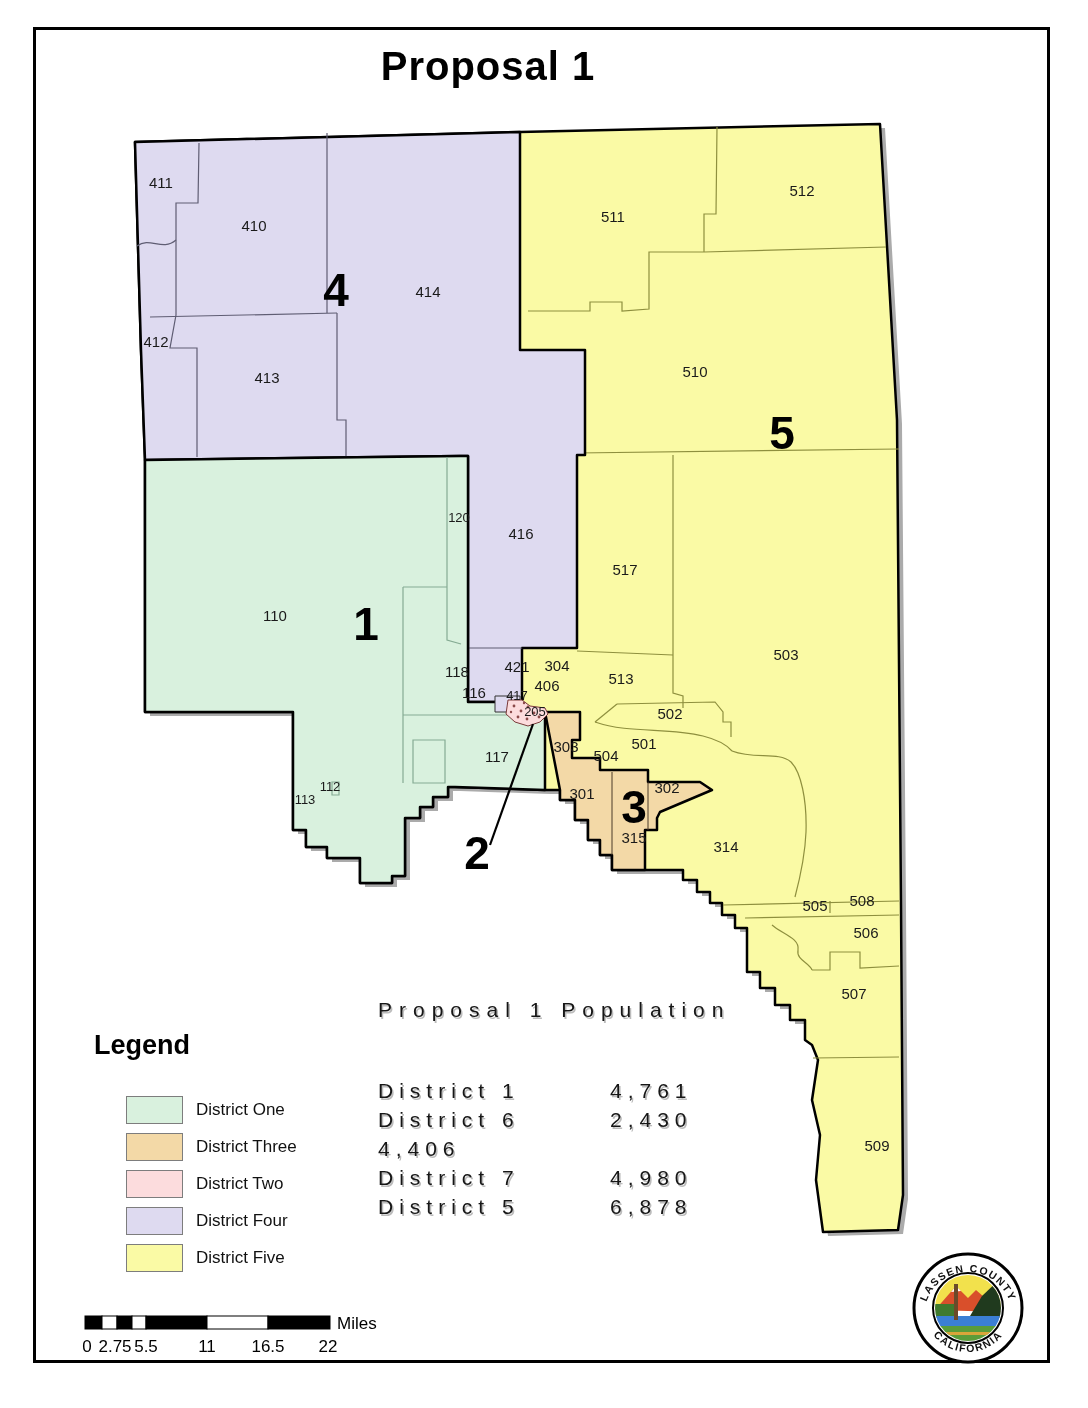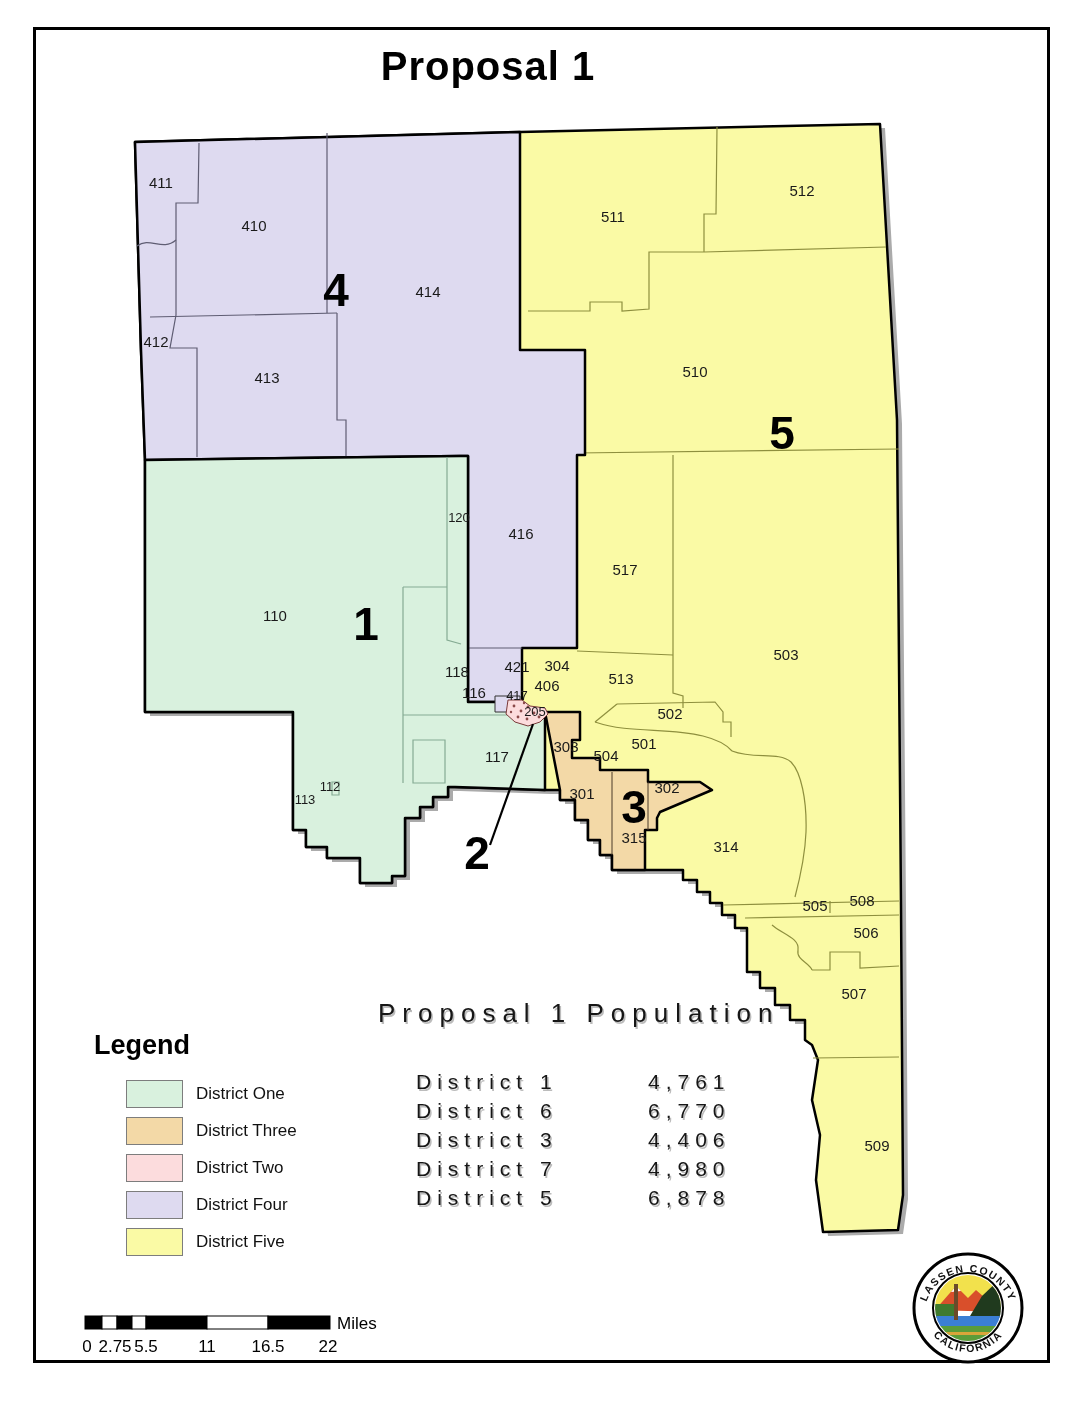--- a/index.html
+++ b/index.html
@@ -4,28 +4,28 @@
 <style>
   html,body{margin:0;padding:0;background:#fff;}
   body{width:1088px;height:1408px;position:relative;font-family:"Liberation Sans",sans-serif;overflow:hidden;}
   .frame{position:absolute;left:33px;top:27px;width:1017px;height:1336px;border:3px solid #000;box-sizing:border-box;background:#fff;}
   .title{position:absolute;left:0;top:44px;width:976px;text-align:center;font-size:40px;font-weight:bold;color:#000;letter-spacing:1px;}
   svg.map{position:absolute;left:0;top:0;}
   .precinct-lbl{font-family:"Liberation Sans",sans-serif;font-size:15px;fill:#1a1a1a;}
   .precinct-sm{font-size:13px;}
   .dist-num{font-family:"Liberation Sans",sans-serif;font-size:46px;font-weight:bold;fill:#000;}
   .legend{position:absolute;left:94px;top:1030px;}
-  .legend-heading{font-size:27px;font-weight:bold;color:#000;margin-bottom:14px;}
+  .legend-heading{font-size:27px;font-weight:bold;color:#000;margin-bottom:30px;}
   .legend-row{display:flex;align-items:center;height:37px;padding-left:32px;}
   .legend-swatch{width:57px;height:28px;border:1px solid #7d7d7d;box-sizing:border-box;}
   .legend-label{margin-left:13px;font-size:17px;color:#111;}
   .population{position:absolute;left:378px;top:998px;color:#161616;text-shadow:1.5px 1.5px 0 #bcbcbc;}
-  .pop-title{font-size:26px;letter-spacing:7px;margin-bottom:38px;}
+  .pop-title{font-size:21px;letter-spacing:7px;margin-bottom:54px;}
   .pop-row{display:flex;font-size:21px;letter-spacing:6px;line-height:29px;}
-  .pop-label{width:232px;margin-left:38px;}
+  .pop-label{width:232px;}
   .scalebar-labels{font-family:"Liberation Sans",sans-serif;font-size:17px;fill:#000;}
   .seal-text{font-family:"Liberation Sans",sans-serif;font-size:10.5px;font-weight:bold;letter-spacing:1.5px;fill:#101010;}
 </style>
 </head>
 <body>
 
 <div class="frame"></div>
 <div class="title">Proposal 1</div>
 
 <svg class="map" width="1088" height="1408" viewBox="0 0 1088 1408">
@@ -219,24 +219,23 @@
 
 <div class="population">
   <div class="pop-title">Proposal 1 Population</div>
   <div id="pop-rows">
       <div class="pop-row">
         <div class="pop-label">District 1</div>
         <div>4,761</div>
       </div>
       <div class="pop-row">
         <div class="pop-label">District 6</div>
-        <div>6,770</div>
-      </div>
-      <div class="pop-row">
-        <div class="pop-label">District 3</div>
+        <div>2,430</div>
+      </div>
+      <div class="pop-row">
         <div>4,406</div>
       </div>
       <div class="pop-row">
         <div class="pop-label">District 7</div>
         <div>4,980</div>
       </div>
       <div class="pop-row">
         <div class="pop-label">District 5</div>
         <div>6,878</div>
       </div>

